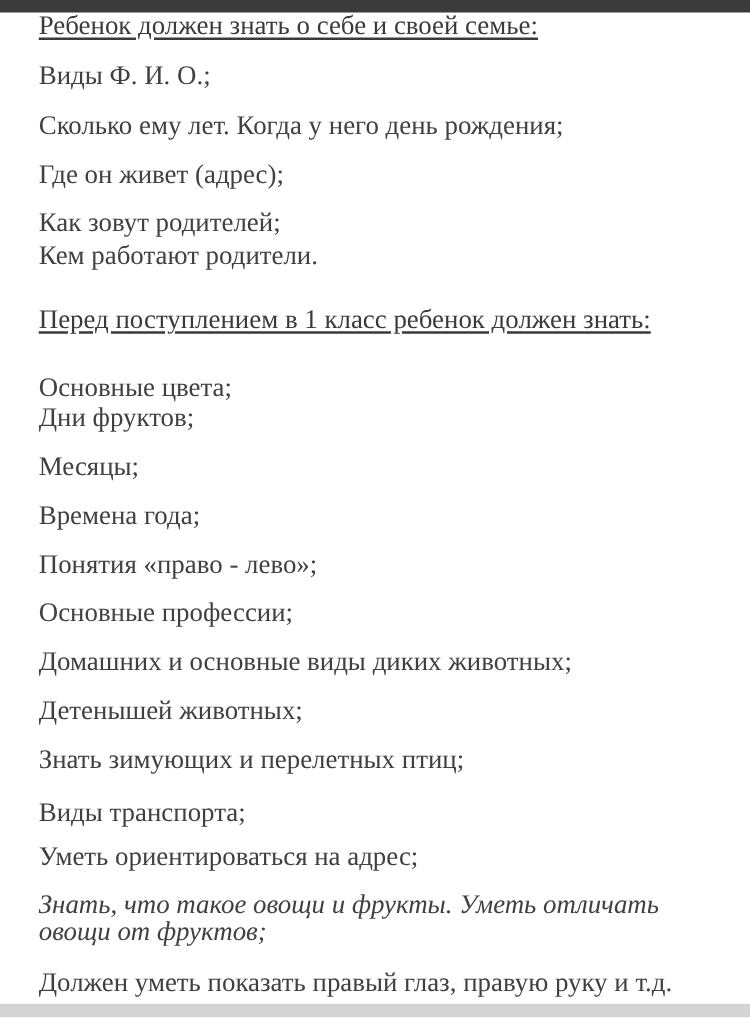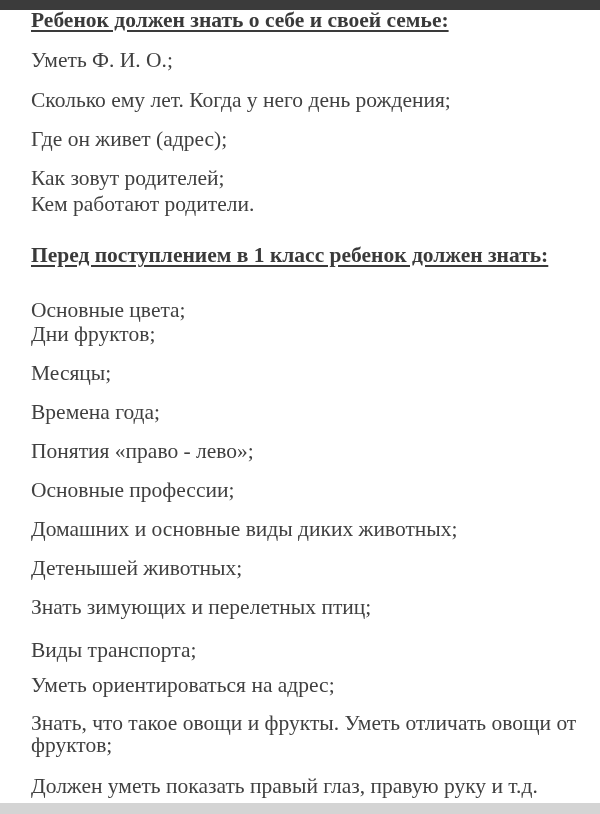--- a/index.html
+++ b/index.html
@@ -1,29 +1,29 @@
 <!DOCTYPE html>
 <html><head>
 <meta charset="utf-8">
 <style>
   html,body{margin:0;padding:0;}
   body{width:600px;height:814px;background:#fff;position:relative;overflow:hidden;font-family:"Liberation Serif","DejaVu Serif",serif;color:#404040;}
   .topbar{position:absolute;left:0;top:0;width:600px;height:10px;background:#3b3b3b;}
   .botbar{position:absolute;left:0;top:803px;width:600px;height:11px;background:#d4d4d4;}
   .line{position:absolute;left:31px;font-size:21.5px;line-height:24px;white-space:nowrap;}
-  .head{font-weight:bold;text-decoration:underline;text-underline-offset:3px;color:#3a3a3a;}
-  .wrap{white-space:normal;width:550px;line-height:22px;}
+  .head{font-weight:normal;text-decoration:underline;text-underline-offset:3px;color:#3a3a3a;}
+  .wrap{white-space:normal;width:550px;line-height:22px;font-style:italic;}
 </style>
 </head>
 <body>
 
 <div class="topbar"></div>
 
 <div class="line head" style="top:8px">Ребенок должен знать о себе и своей семье:</div>
-<div class="line" style="top:48px">Уметь Ф. И. О.;</div>
+<div class="line" style="top:48px">Виды Ф. И. О.;</div>
 <div class="line" style="top:88px">Сколько ему лет. Когда у него день рождения;</div>
 <div class="line" style="top:127px">Где он живет (адрес);</div>
 <div class="line" style="top:166px">Как зовут родителей;</div>
 <div class="line" style="top:192px">Кем работают родители.</div>
 
 <div class="line head" style="top:243px">Перед поступлением в 1 класс ребенок должен знать:</div>
 <div class="line" style="top:298px">Основные цвета;</div>
 <div class="line" style="top:322px">Дни фруктов;</div>
 <div class="line" style="top:361px">Месяцы;</div>
 <div class="line" style="top:400px">Времена года;</div>

